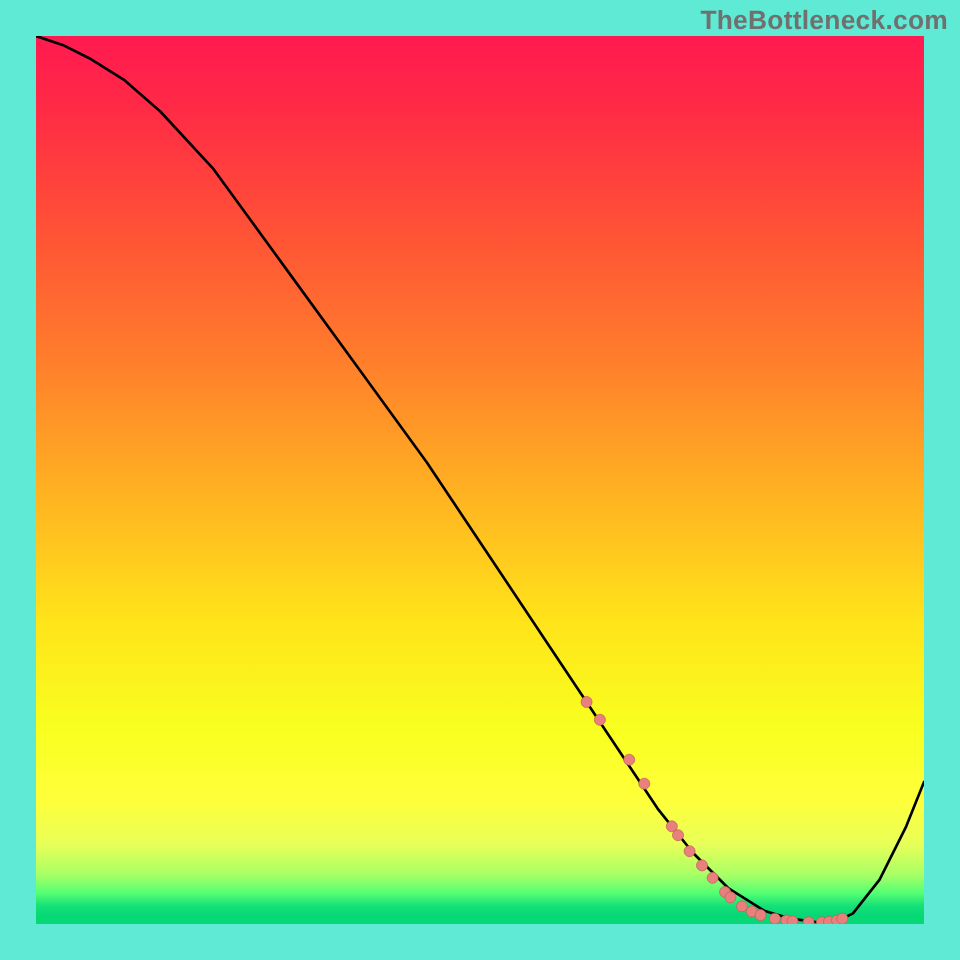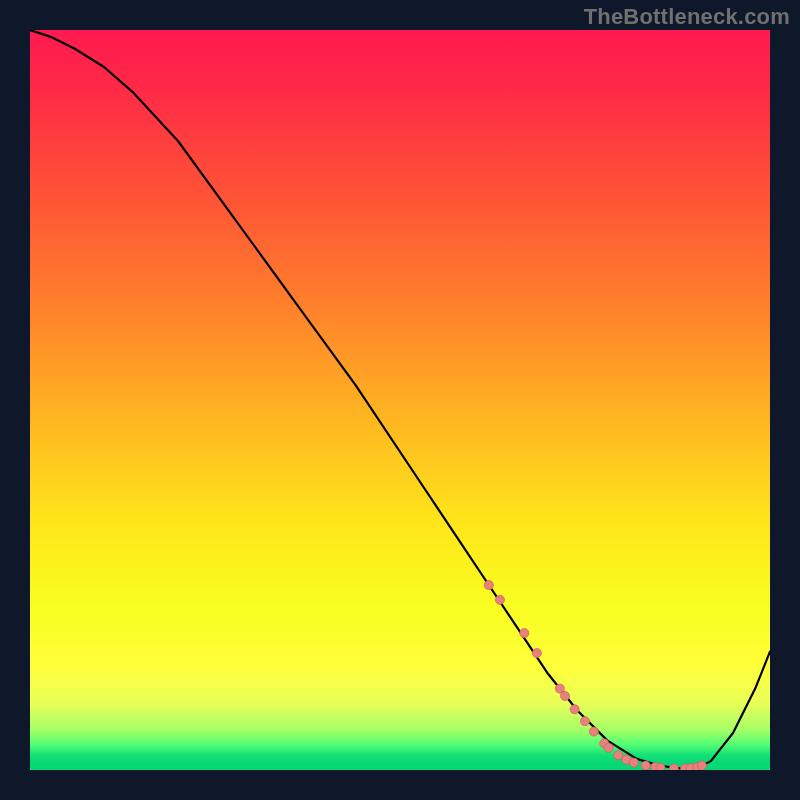--- a/index.html
+++ b/index.html
@@ -1,21 +1,21 @@
 <!DOCTYPE html>
 <html><head>
 <meta charset="utf-8">
 <style>
   * { margin: 0; padding: 0; box-sizing: border-box; }
   html, body { width: 800px; height: 800px; overflow: hidden; background: #000; }
   .frame {
     position: relative;
     width: 800px;
     height: 800px;
-    background: #0f172a;
+    background: #5eead4;
   }
   .watermark {
     position: absolute;
     top: 4px;
     right: 10px;
     font-family: Arial, Helvetica, sans-serif;
     font-size: 22px;
     font-weight: 600;
     color: #707070;
     letter-spacing: 0.2px;

